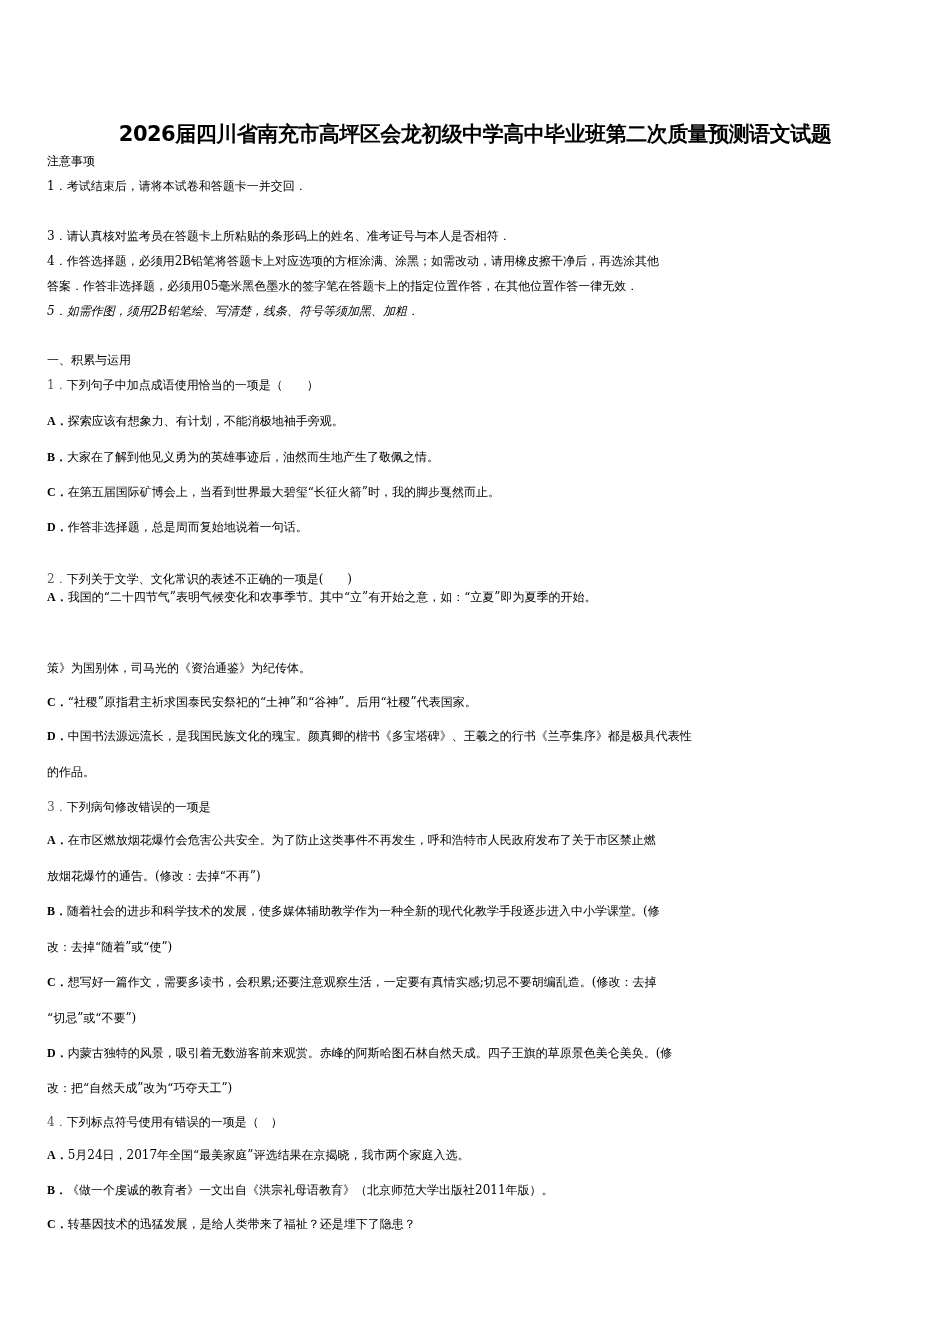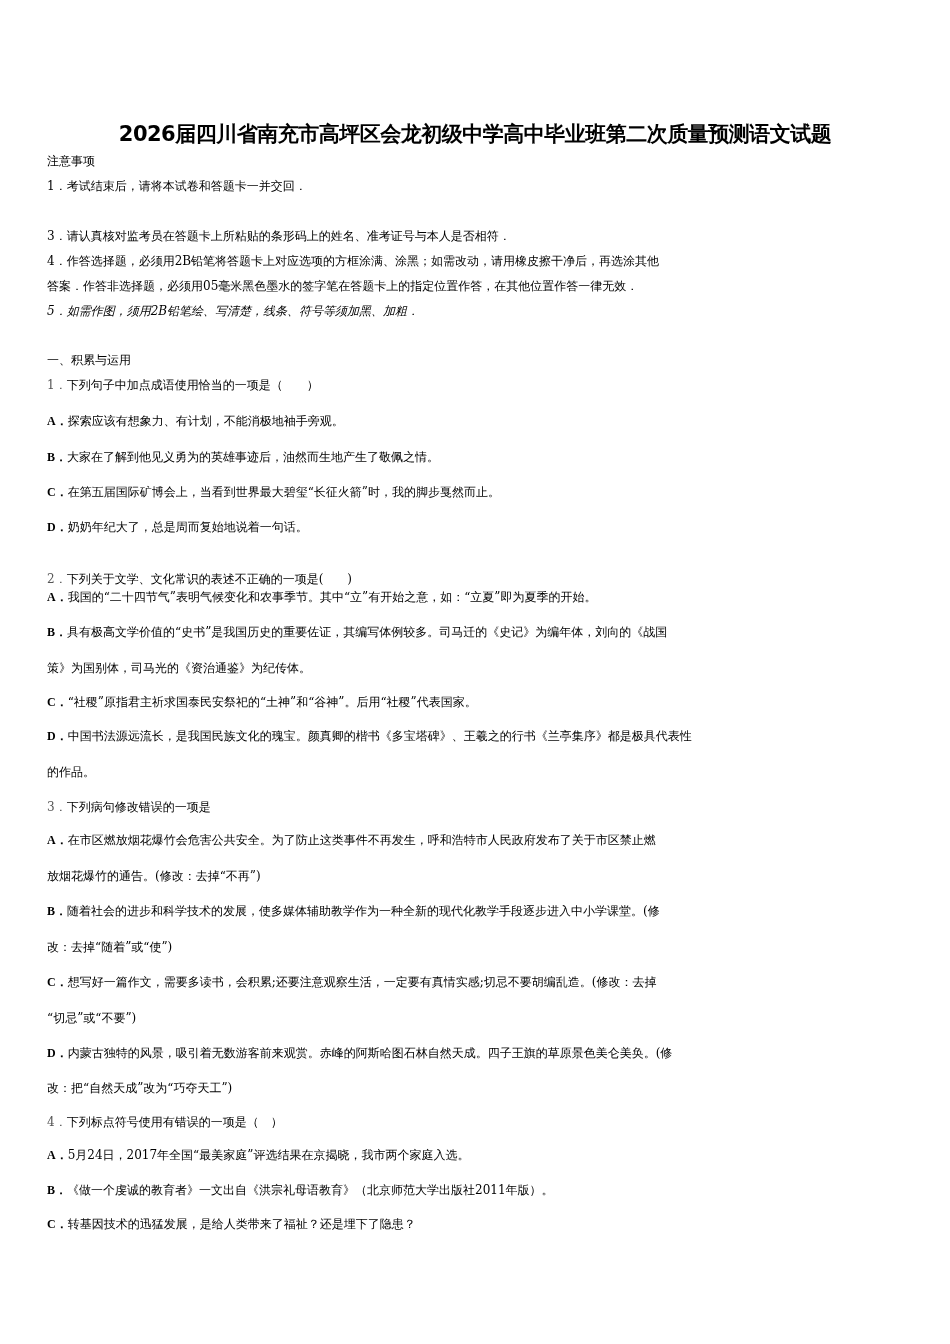--- a/index.html
+++ b/index.html
@@ -43,31 +43,28 @@
   <div class="line" style="top:411px;">
     <span class="optlabel">A．</span><span>探索应该有想象力、有计划，不能消极地袖手旁观。</span>
   </div>
   <div class="line" style="top:447px;">
     <span class="optlabel">B．</span><span>大家在了解到他见义勇为的英雄事迹后，油然而生地产生了敬佩之情。</span>
   </div>
   <div class="line" style="top:482px;">
     <span class="optlabel">C．</span><span>在第五届国际矿博会上，当看到世界最大碧玺“长征火箭”时，我的脚步戛然而止。</span>
   </div>
   <div class="line" style="top:517px;">
-    <span class="optlabel">D．</span><span>奶奶年纪大了，总是周而复始地说着一句话。</span>
+    <span class="optlabel">D．</span><span>作答非选择题，总是周而复始地说着一句话。</span>
   </div>
 
   <div class="line" style="top:553px;margin-top:16px;">
     <span class="qnum">2．</span><span>下列关于文学、文化常识的表述不正确的一项是(　　)</span>
   </div>
   <div class="line" style="top:587px;">
     <span class="optlabel">A．</span><span>我国的“二十四节气”表明气候变化和农事季节。其中“立”有开始之意，如：“立夏”即为夏季的开始。</span>
-  </div>
-  <div class="line" style="top:622px;">
-    <span class="optlabel">B．</span><span>具有极高文学价值的“史书”是我国历史的重要佐证，其编写体例较多。司马迁的《史记》为编年体，刘向的《战国</span>
   </div>
   <div class="line" style="top:658px;">策》为国别体，司马光的《资治通鉴》为纪传体。</div>
   <div class="line" style="top:692px;">
     <span class="optlabel">C．</span><span>“社稷”原指君主祈求国泰民安祭祀的“土神”和“谷神”。后用“社稷”代表国家。</span>
   </div>
   <div class="line" style="top:726px;">
     <span class="optlabel">D．</span><span>中国书法源远流长，是我国民族文化的瑰宝。颜真卿的楷书《多宝塔碑》、王羲之的行书《兰亭集序》都是极具代表性</span>
   </div>
   <div class="line" style="top:762px;">的作品。</div>
 

